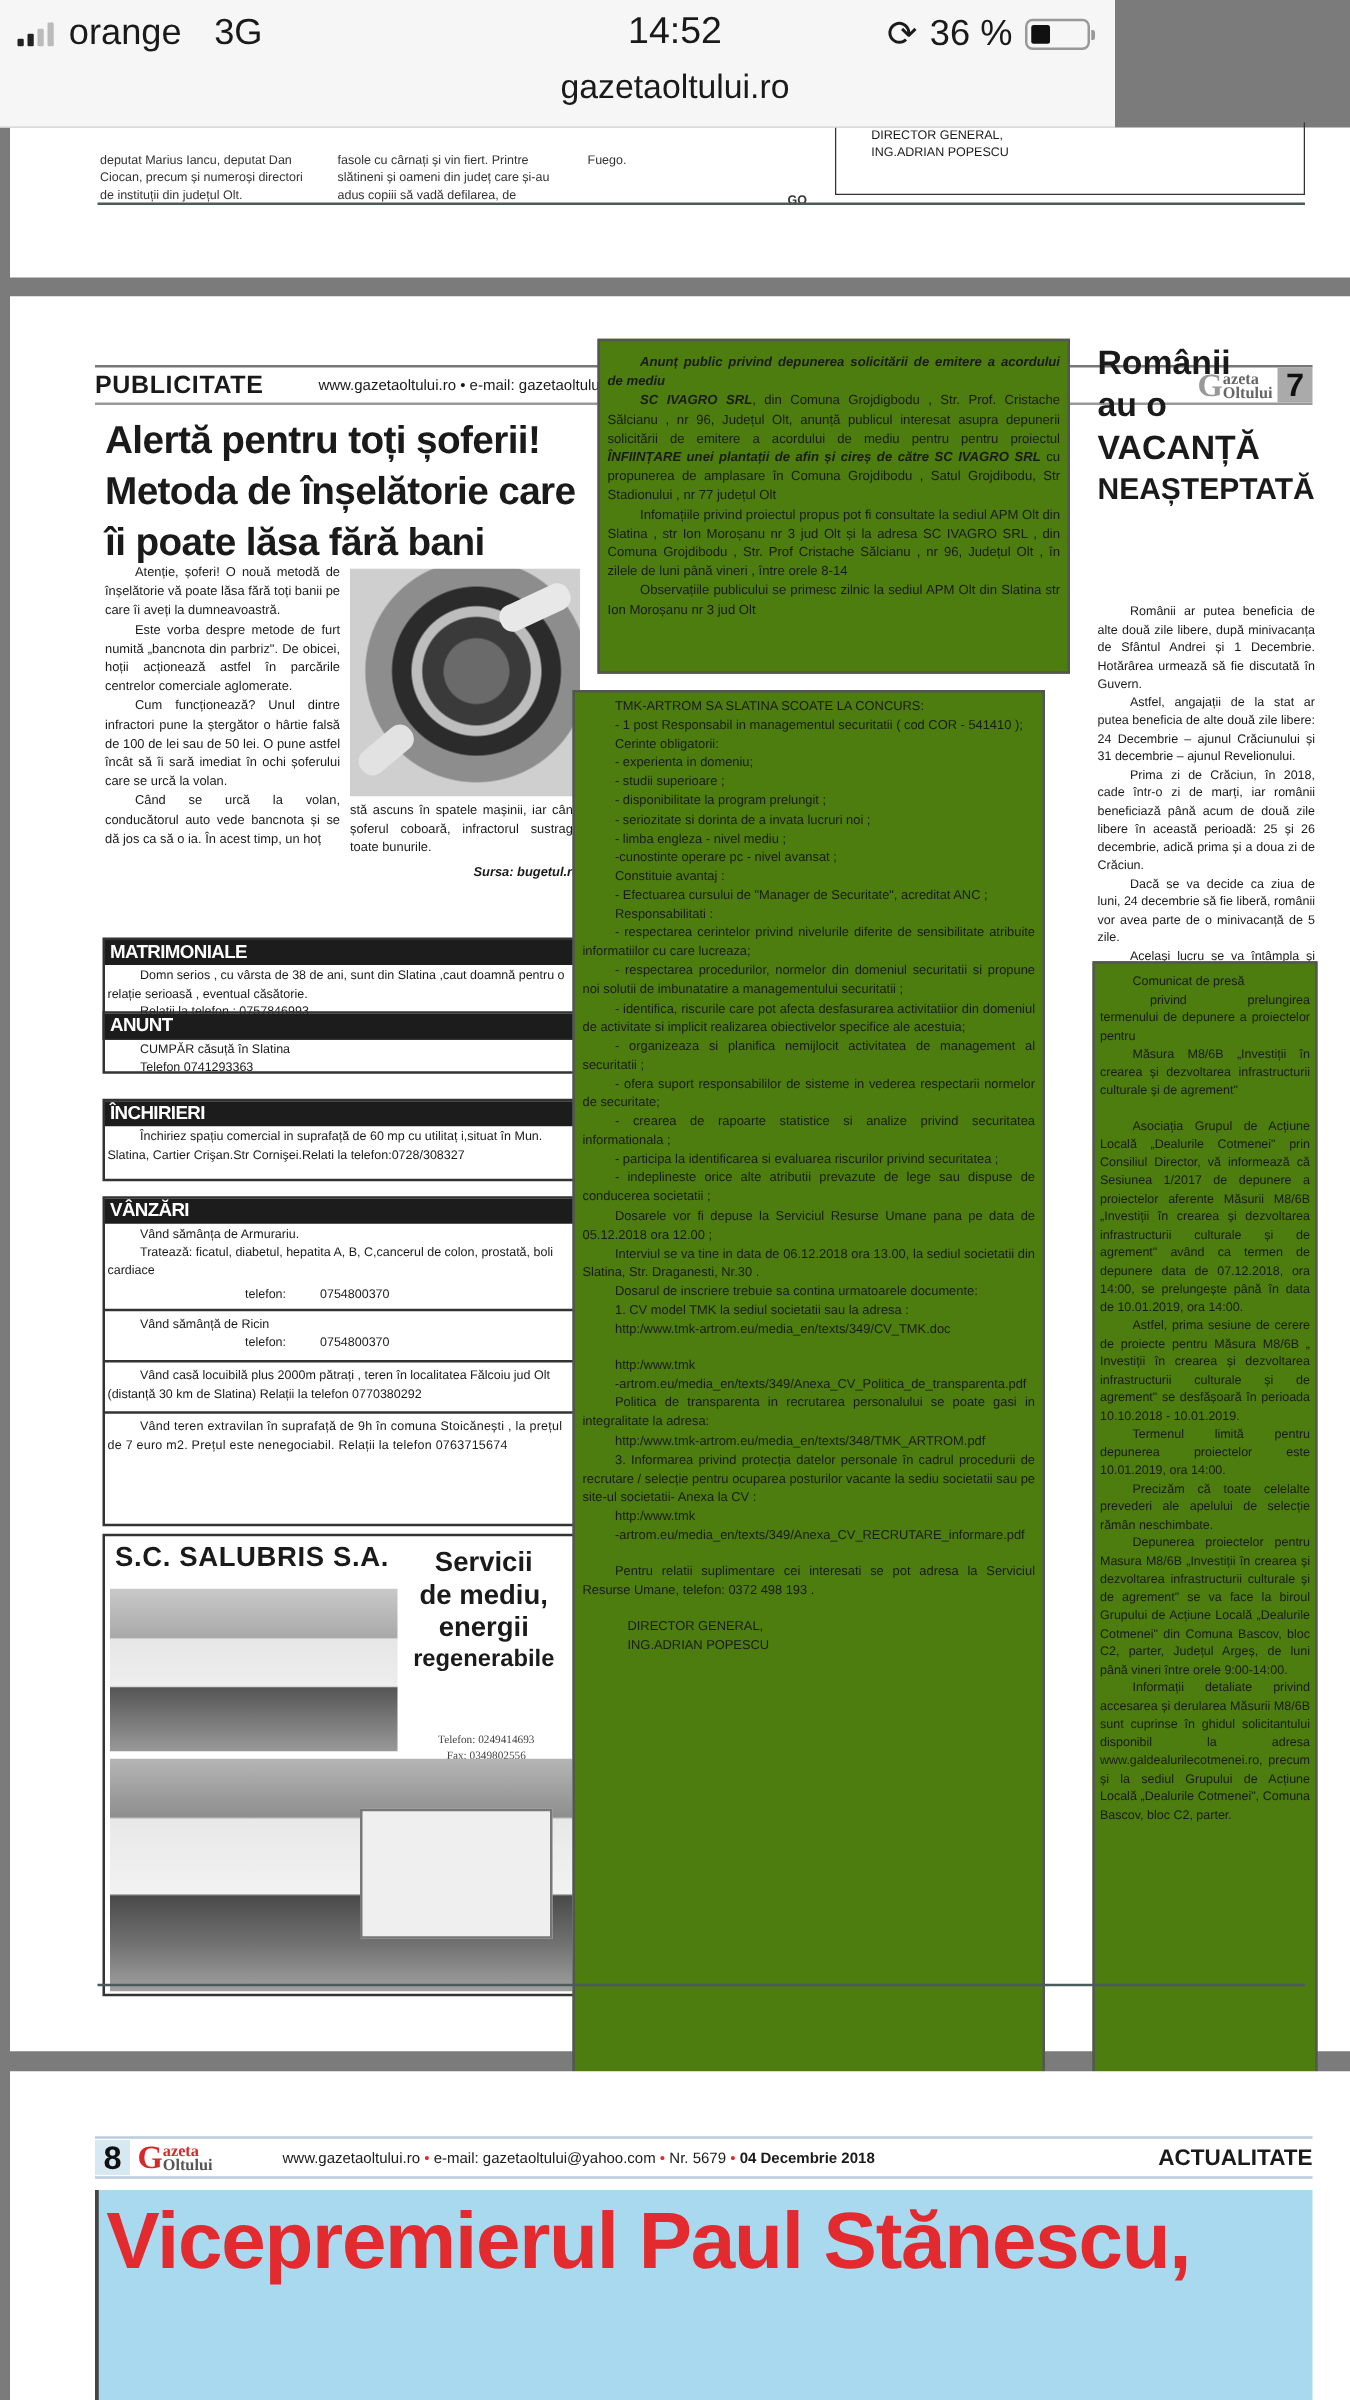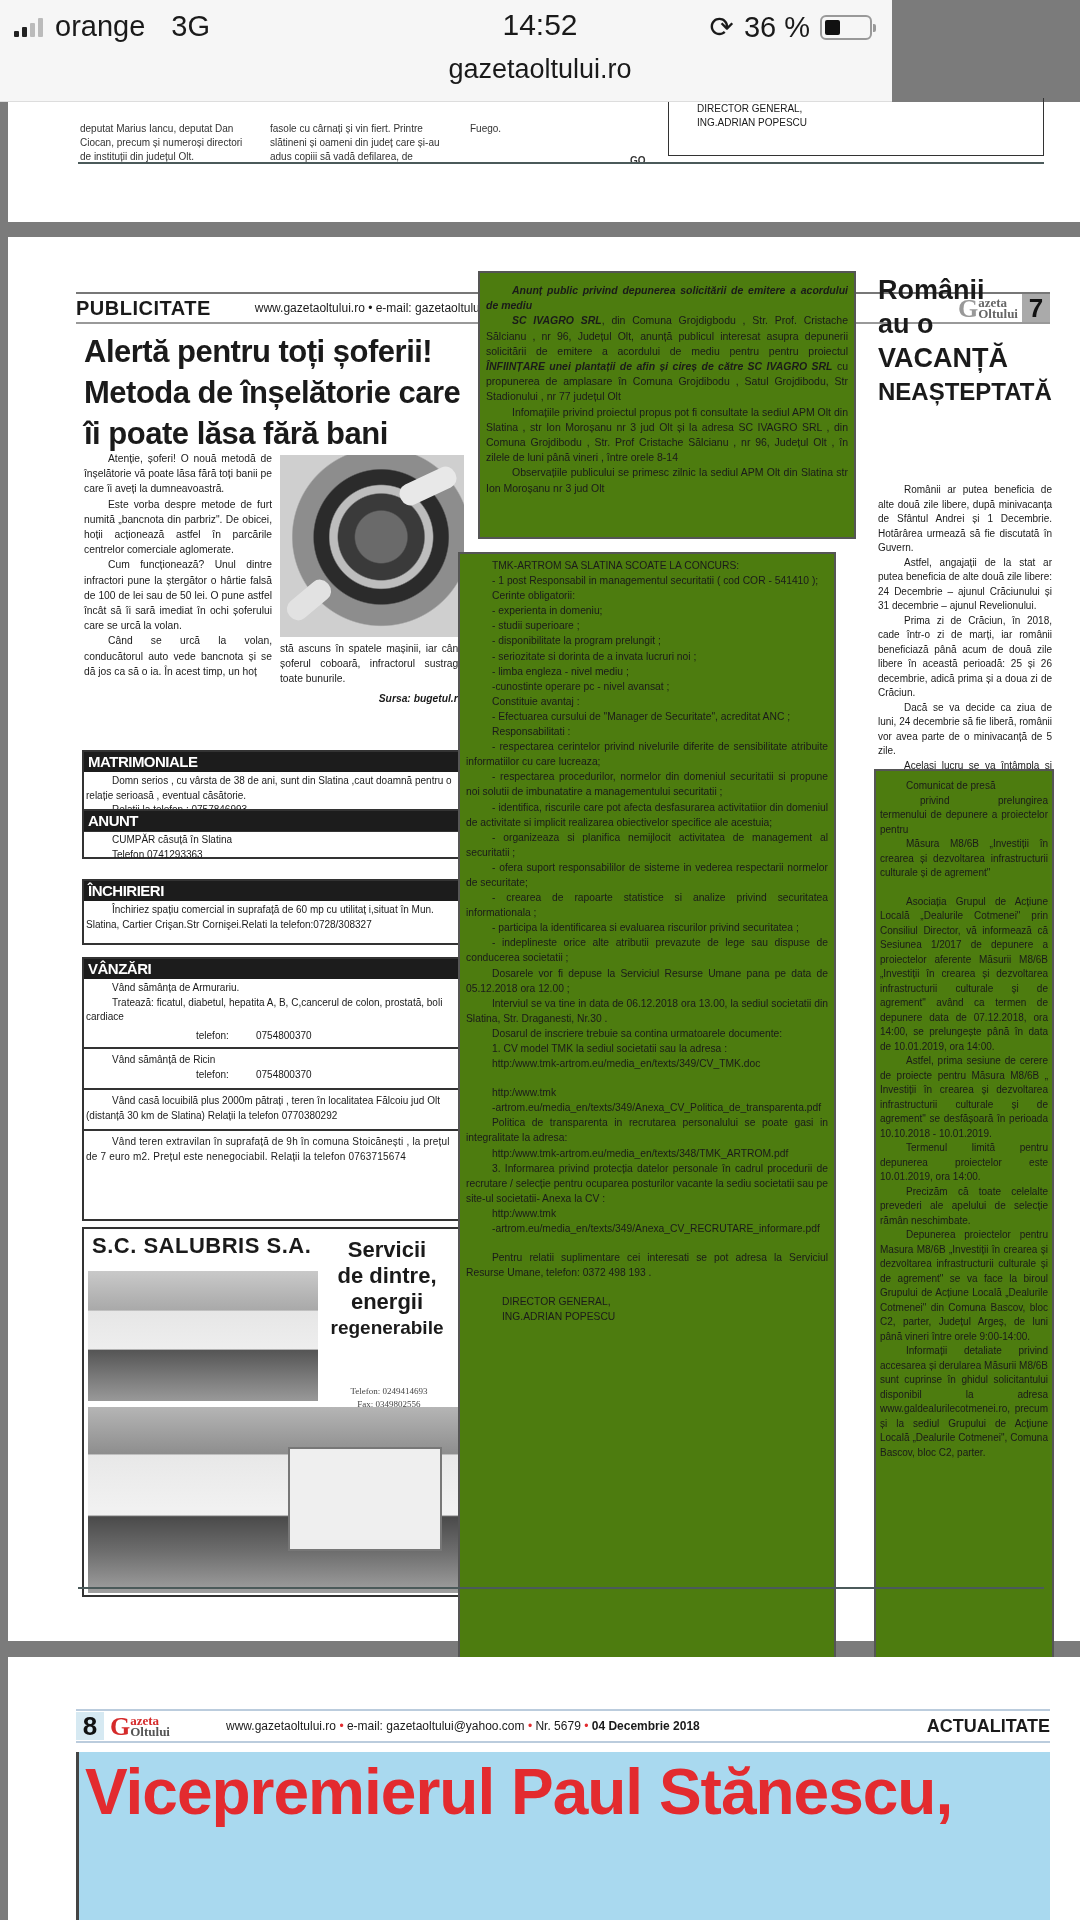--- a/index.html
+++ b/index.html
@@ -186,21 +186,21 @@
       </div>
     <div class="row content" style="letter-spacing:0.2px">
         <p>Vând teren extravilan în suprafață de 9h în comuna Stoicănești , la prețul de 7 euro m2. Prețul este nenegociabil. Relații la telefon 0763715674</p>
       </div>
   </div>
 
   <div class="salubris">
     <div class="sal-name">S.C. SALUBRIS S.A.</div>
     <div class="sal-tag">
       <div>Servicii</div>
-      <div>de dintre,</div>
+      <div>de mediu,</div>
       <div>energii</div>
       <div class="small">regenerabile</div>
     </div>
     <div class="truck1"></div>
     <div class="sal-contact">
       <div>Telefon: 0249414693</div>
       <div>Fax: 0349802556</div>
       <div>salubris_slatina@yahoo.com</div>
     </div>
     <div class="truck2"></div>

